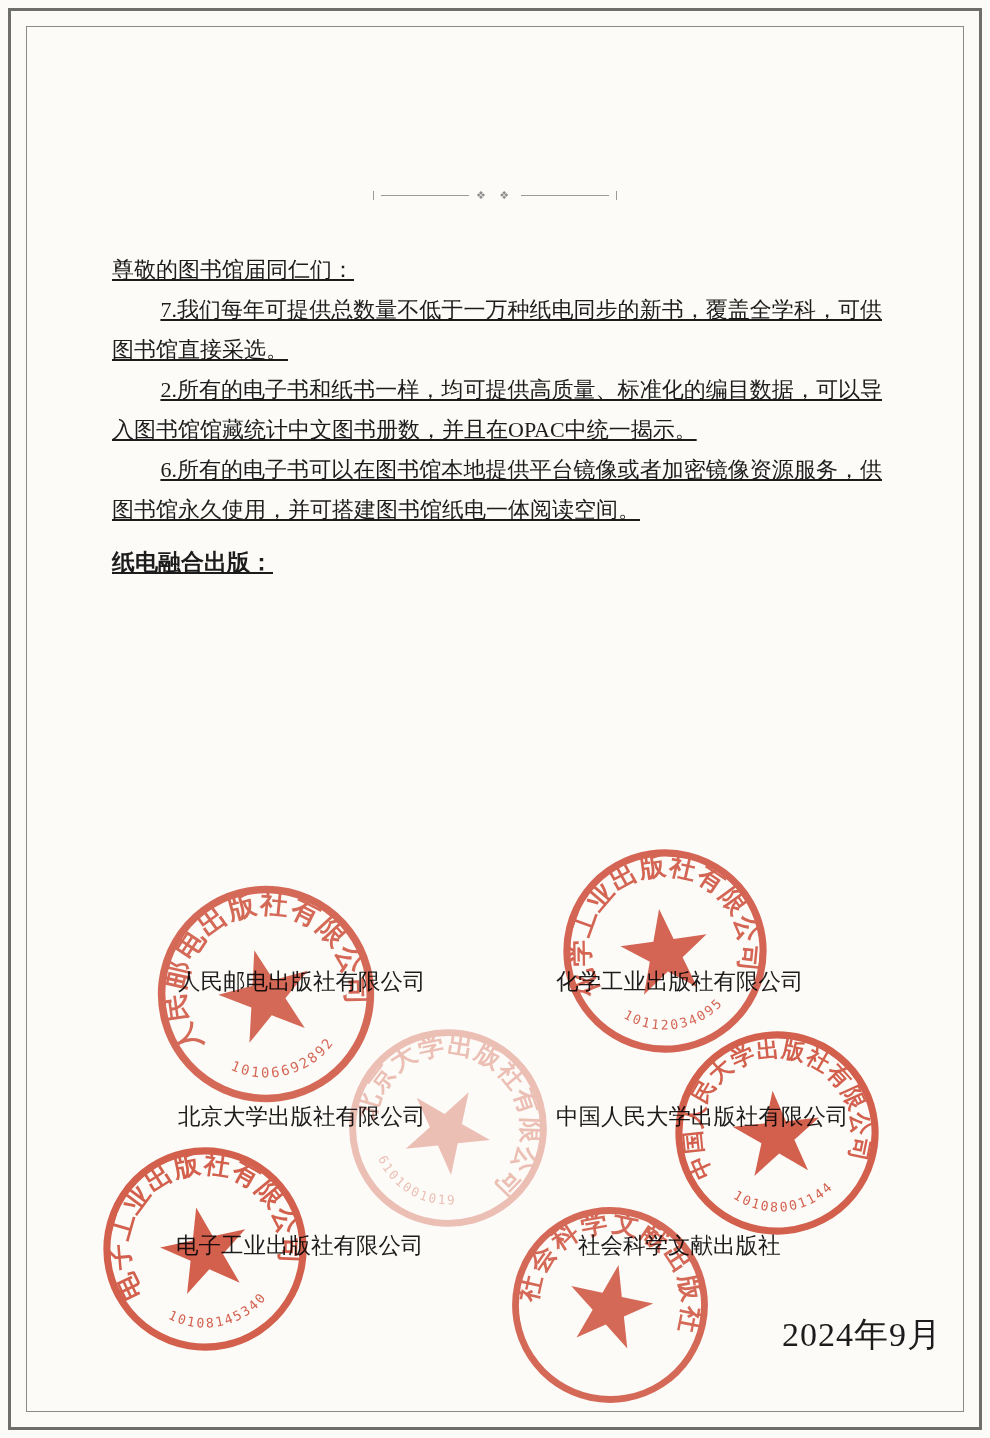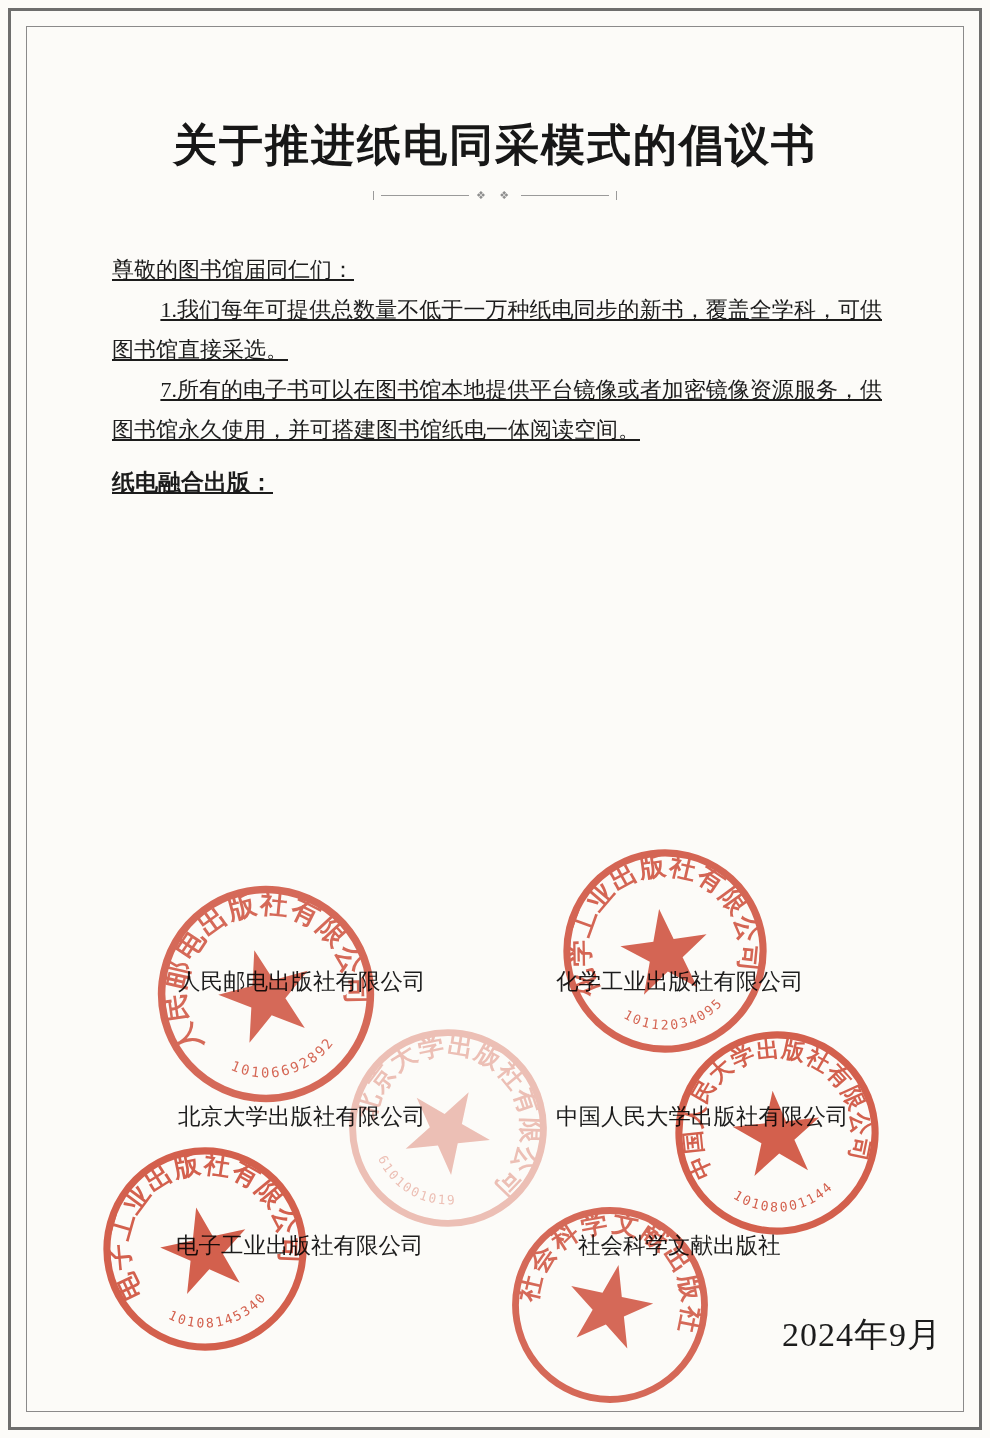--- a/index.html
+++ b/index.html
@@ -50,34 +50,34 @@
   .stamp{position:absolute;mix-blend-mode:multiply;}
   .stamp svg{display:block;}
 </style>
 </head>
 <body>
 
 <div class="page">
   <div class="frame-outer"></div>
   <div class="frame-inner"></div>
 
-  <h1 class="title">关于推进纸电同采模式的倡议书</h1>
 
   <div class="divider">
     <span class="dv-tick"></span>
     <span class="dv-line"></span>
     <span class="dv-orn">❖ ❖</span>
     <span class="dv-line"></span>
     <span class="dv-tick"></span>
   </div>
 
   <div class="bodytext">
     <p class="salutation">尊敬的图书馆届同仁们：</p>
-    <p>1.我们每年可提供总数量不低于一万种纸电同步的新书，覆盖全学科，可供图书馆直接采选。</p>
-    <p>7.所有的电子书可以在图书馆本地提供平台镜像或者加密镜像资源服务，供图书馆永久使用，并可搭建图书馆纸电一体阅读空间。</p>
+    <p>7.我们每年可提供总数量不低于一万种纸电同步的新书，覆盖全学科，可供图书馆直接采选。</p>
+    <p>2.所有的电子书和纸书一样，均可提供高质量、标准化的编目数据，可以导入图书馆馆藏统计中文图书册数，并且在OPAC中统一揭示。</p>
+    <p>6.所有的电子书可以在图书馆本地提供平台镜像或者加密镜像资源服务，供图书馆永久使用，并可搭建图书馆纸电一体阅读空间。</p>
     <p class="signers-heading">纸电融合出版：</p>
   </div>
 
   <div class="signer sg-r1l">人民邮电出版社有限公司</div>
   <div class="signer sg-r1r">化学工业出版社有限公司</div>
   <div class="signer sg-r2l">北京大学出版社有限公司</div>
   <div class="signer sg-r2r">中国人民大学出版社有限公司</div>
   <div class="signer sg-r3l">电子工业出版社有限公司</div>
   <div class="signer sg-r3r">社会科学文献出版社</div>
 

